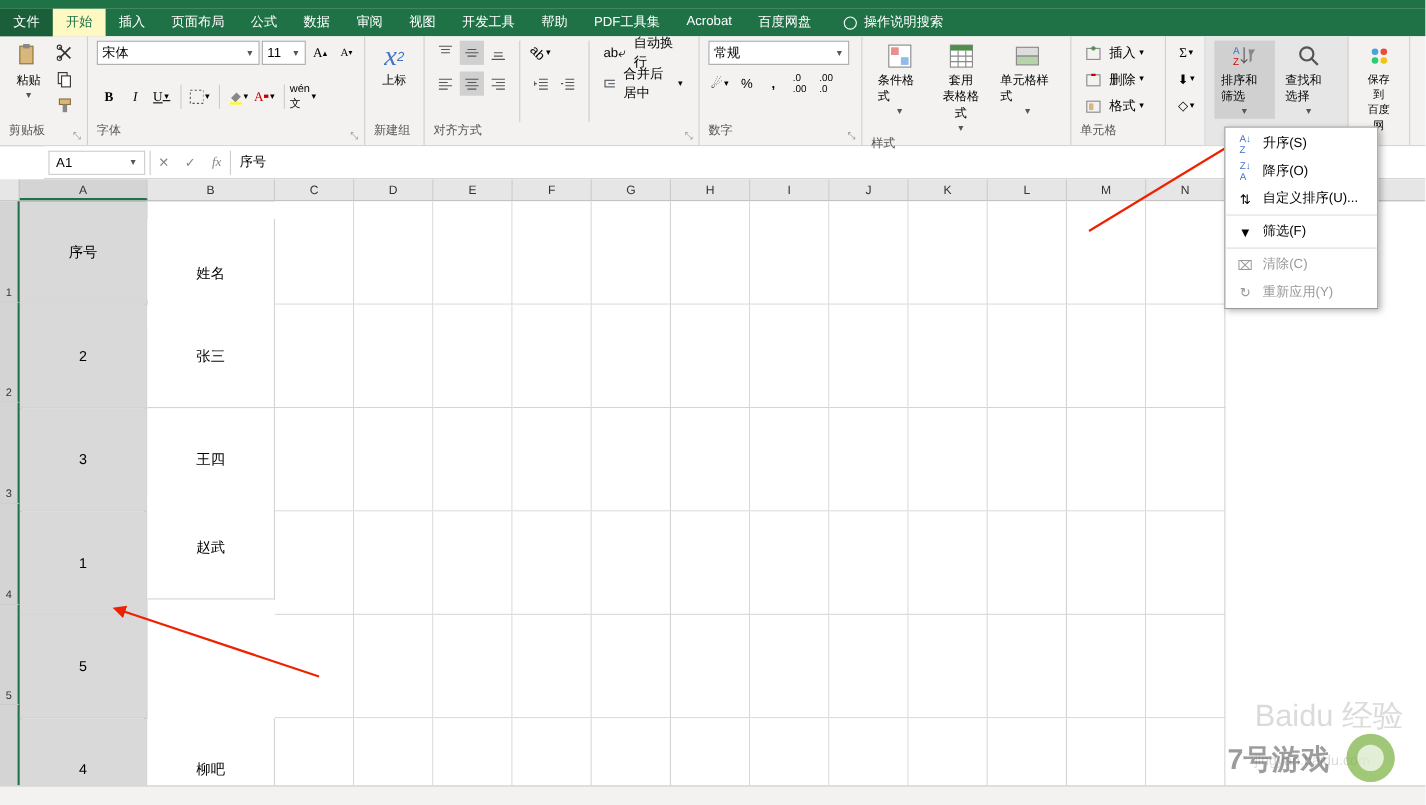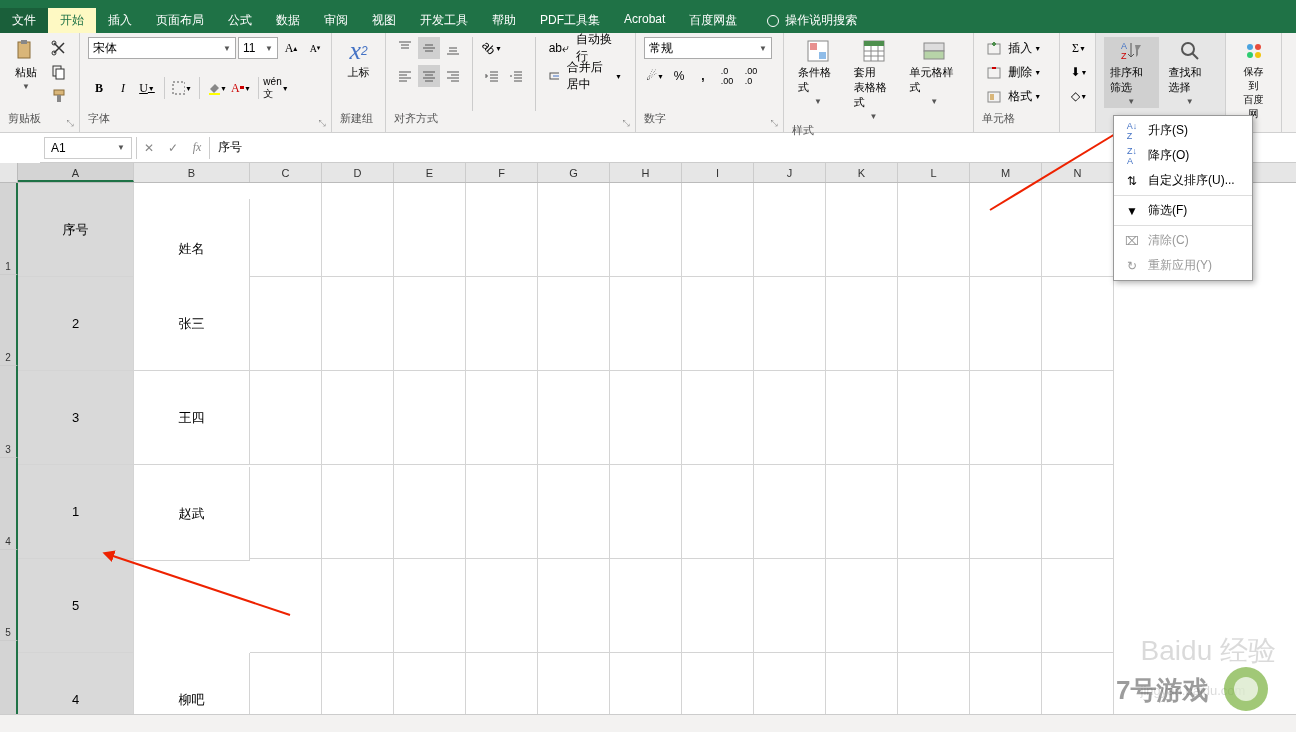--- a/index.html
+++ b/index.html
@@ -290,21 +290,21 @@
           </svg>
           <span>条件格式</span>
           <span class="caret">▼</span>
         </div>
       <div class="big-btn">
           <svg class="icon-box" viewBox="0 0 24 24">
             <rect x="2" y="2" width="20" height="20" fill="#fff" stroke="#888"></rect>
             <rect x="2" y="2" width="20" height="5" fill="#4e8f4e"></rect>
             <path d="M2 12 h20 M2 17 h20 M9 7 v15 M16 7 v15" stroke="#888"></path>
           </svg>
-          <span style="white-space:pre-line;">套用
+          <span style="white-space:pre-line;text-align:center">套用
 表格格式</span>
           <span class="caret">▼</span>
         </div>
       <div class="big-btn">
           <svg class="icon-box" viewBox="0 0 24 24">
             <rect x="2" y="4" width="20" height="8" fill="#ddd" stroke="#888"></rect>
             <rect x="2" y="12" width="20" height="8" fill="#b7d4a8" stroke="#888"></rect>
           </svg>
           <span>单元格样式</span>
           <span class="caret">▼</span>
@@ -466,21 +466,21 @@
       <div class="sel-handle" style="left:112px;top:90px"></div>
     <div class="cell selA" style="left: 0px; top: 0px; width: 116px; height: 94px;">序号</div>
         <div class="cell selA" style="left: 0px; top: 94px; width: 116px; height: 94px;">2</div>
         <div class="cell selA" style="left: 0px; top: 188px; width: 116px; height: 94px;">3</div>
         <div class="cell selA" style="left: 0px; top: 282px; width: 116px; height: 94px;">1</div>
         <div class="cell selA" style="left: 0px; top: 376px; width: 116px; height: 94px;">5</div>
         <div class="cell selA" style="left: 0px; top: 470px; width: 116px; height: 94px;">4</div>
         <div class="cell" style="left: 116px; top: 16px; width: 116px; height: 100px;">姓名</div>
         <div class="cell" style="left: 116px; top: 188px; width: 116px; height: 94px;">王四</div>
         <div class="cell" style="left: 116px; top: 94px; width: 116px; height: 94px;">张三</div>
-        <div class="cell" style="left: 116px; top: 284px; width: 116px; height: 94px;">赵武</div>
+        <div class="cell" style="left: 116px; top: 268px; width: 116px; height: 94px;">赵武</div>
         <div class="cell" style="left: 116px; top: 470px; width: 116px; height: 94px;">柳吧</div>
         <div class="cell" style="left: 232px; top: 0px; width: 72px; height: 94px;"></div>
         <div class="cell" style="left: 232px; top: 94px; width: 72px; height: 94px;"></div>
         <div class="cell" style="left: 232px; top: 188px; width: 72px; height: 94px;"></div>
         <div class="cell" style="left: 232px; top: 282px; width: 72px; height: 94px;"></div>
         <div class="cell" style="left: 232px; top: 376px; width: 72px; height: 94px;"></div>
         <div class="cell" style="left: 232px; top: 470px; width: 72px; height: 94px;"></div>
         <div class="cell" style="left: 304px; top: 0px; width: 72px; height: 94px;"></div>
         <div class="cell" style="left: 304px; top: 94px; width: 72px; height: 94px;"></div>
         <div class="cell" style="left: 304px; top: 188px; width: 72px; height: 94px;"></div>

